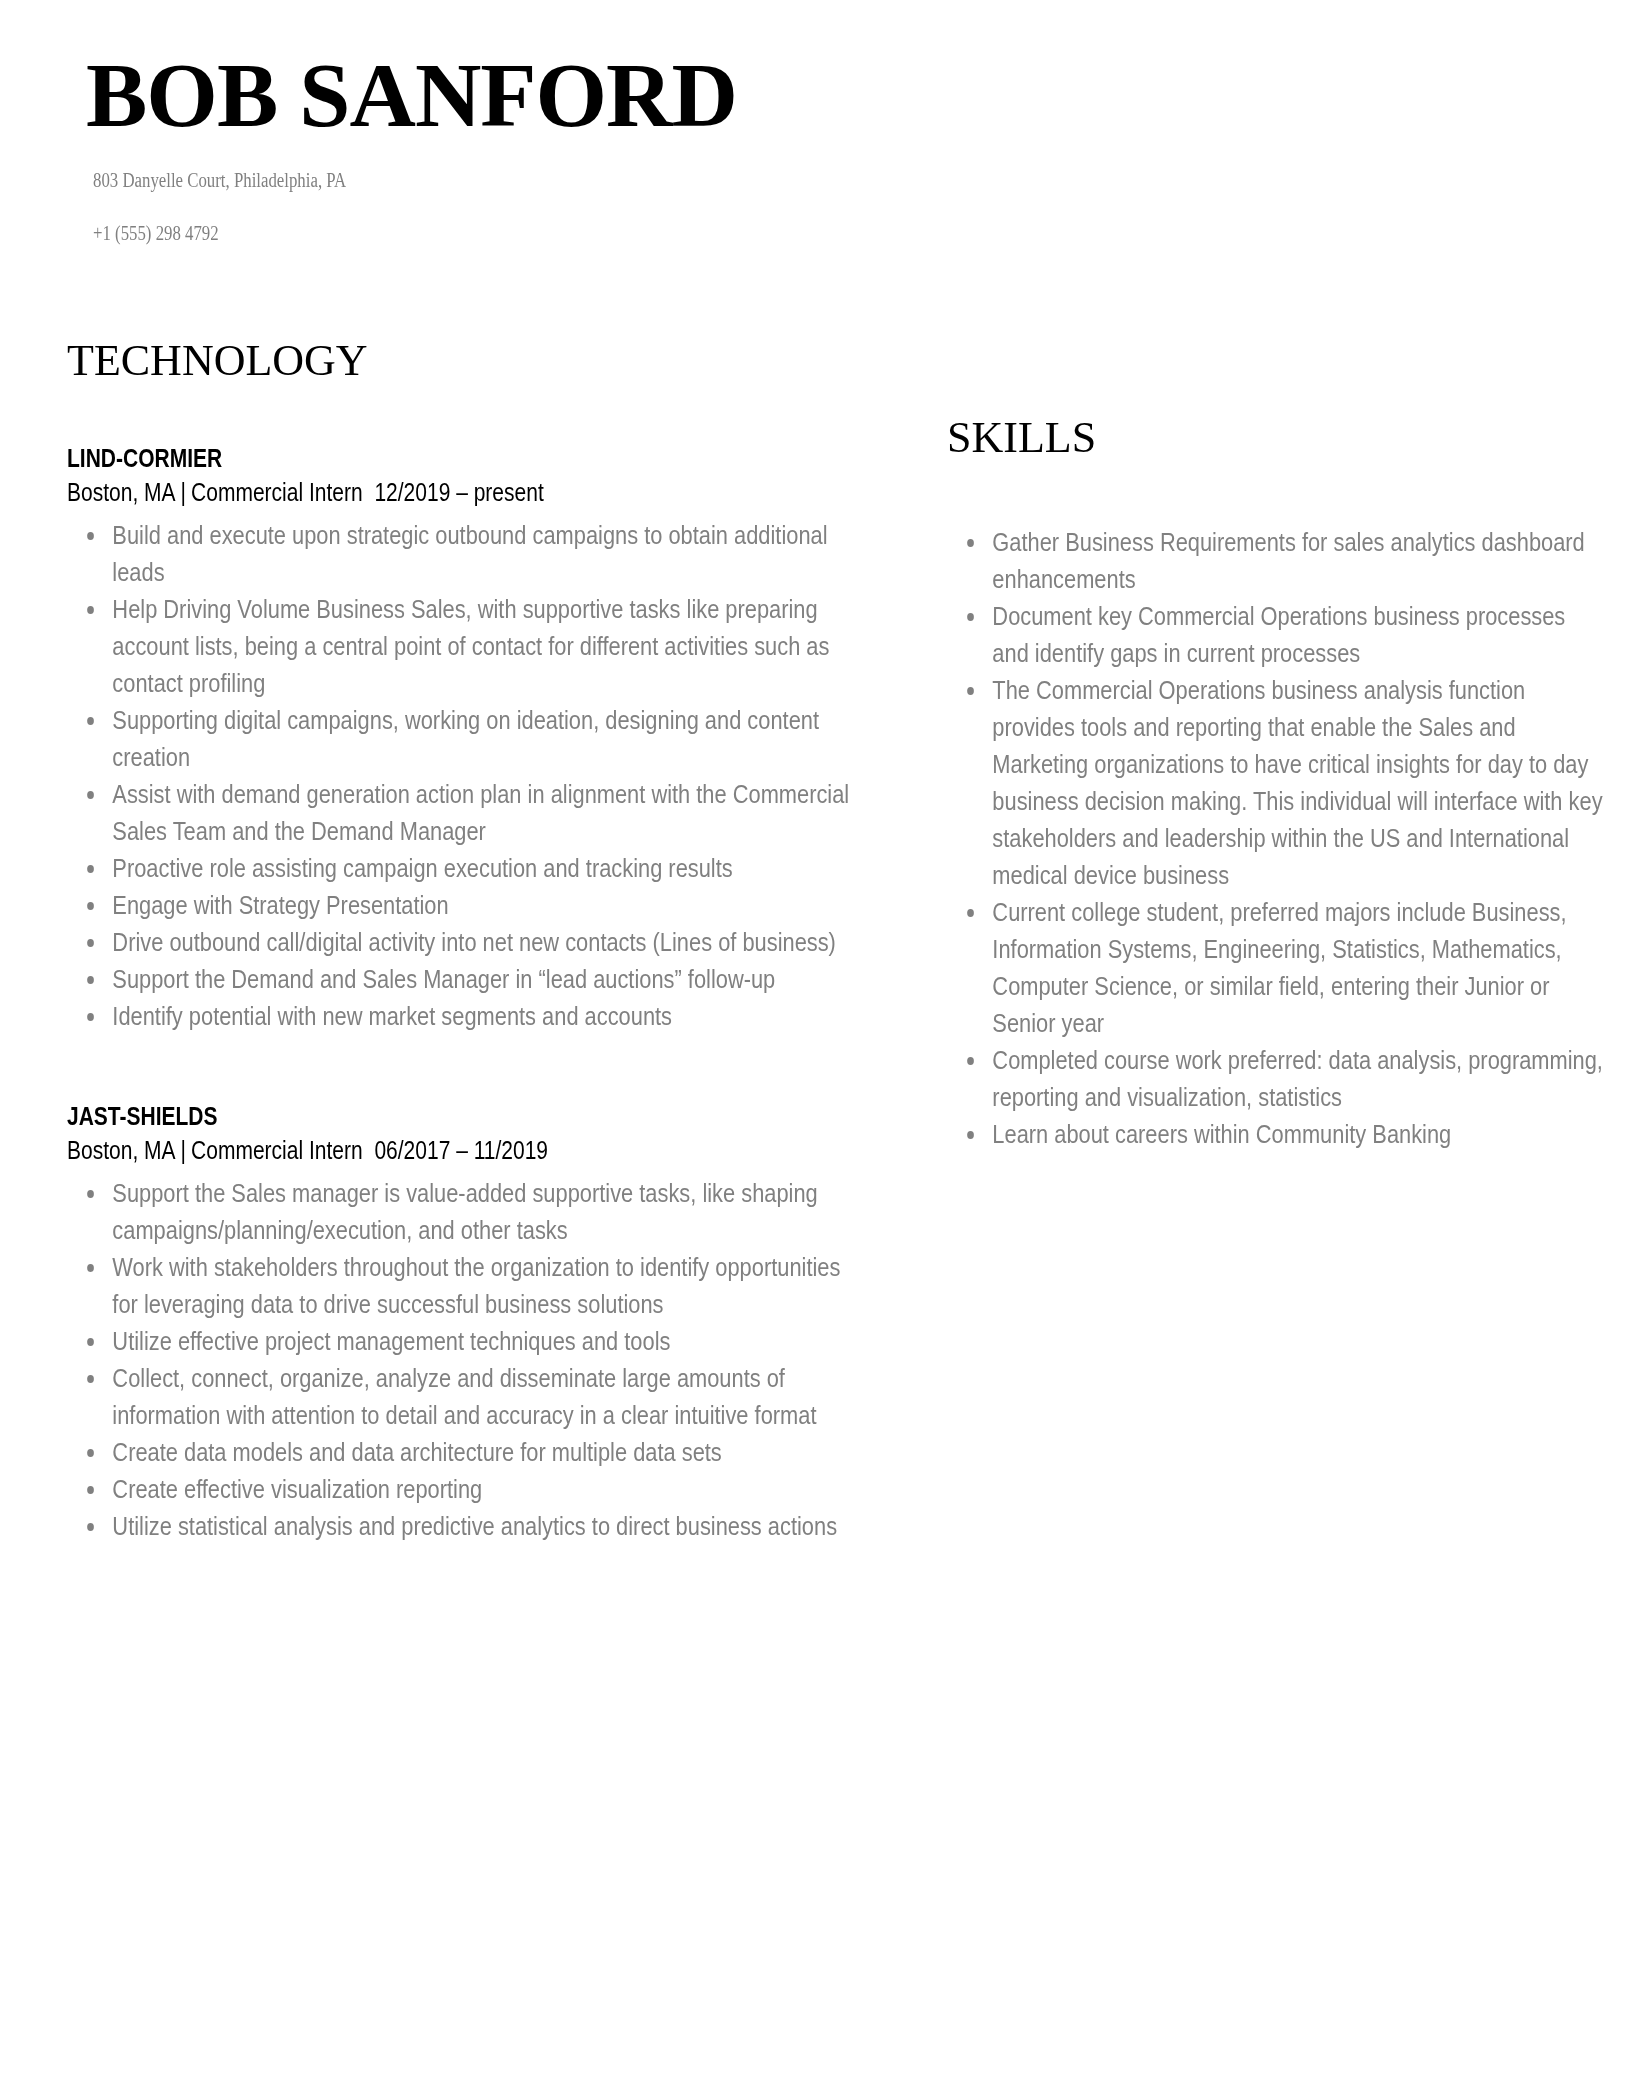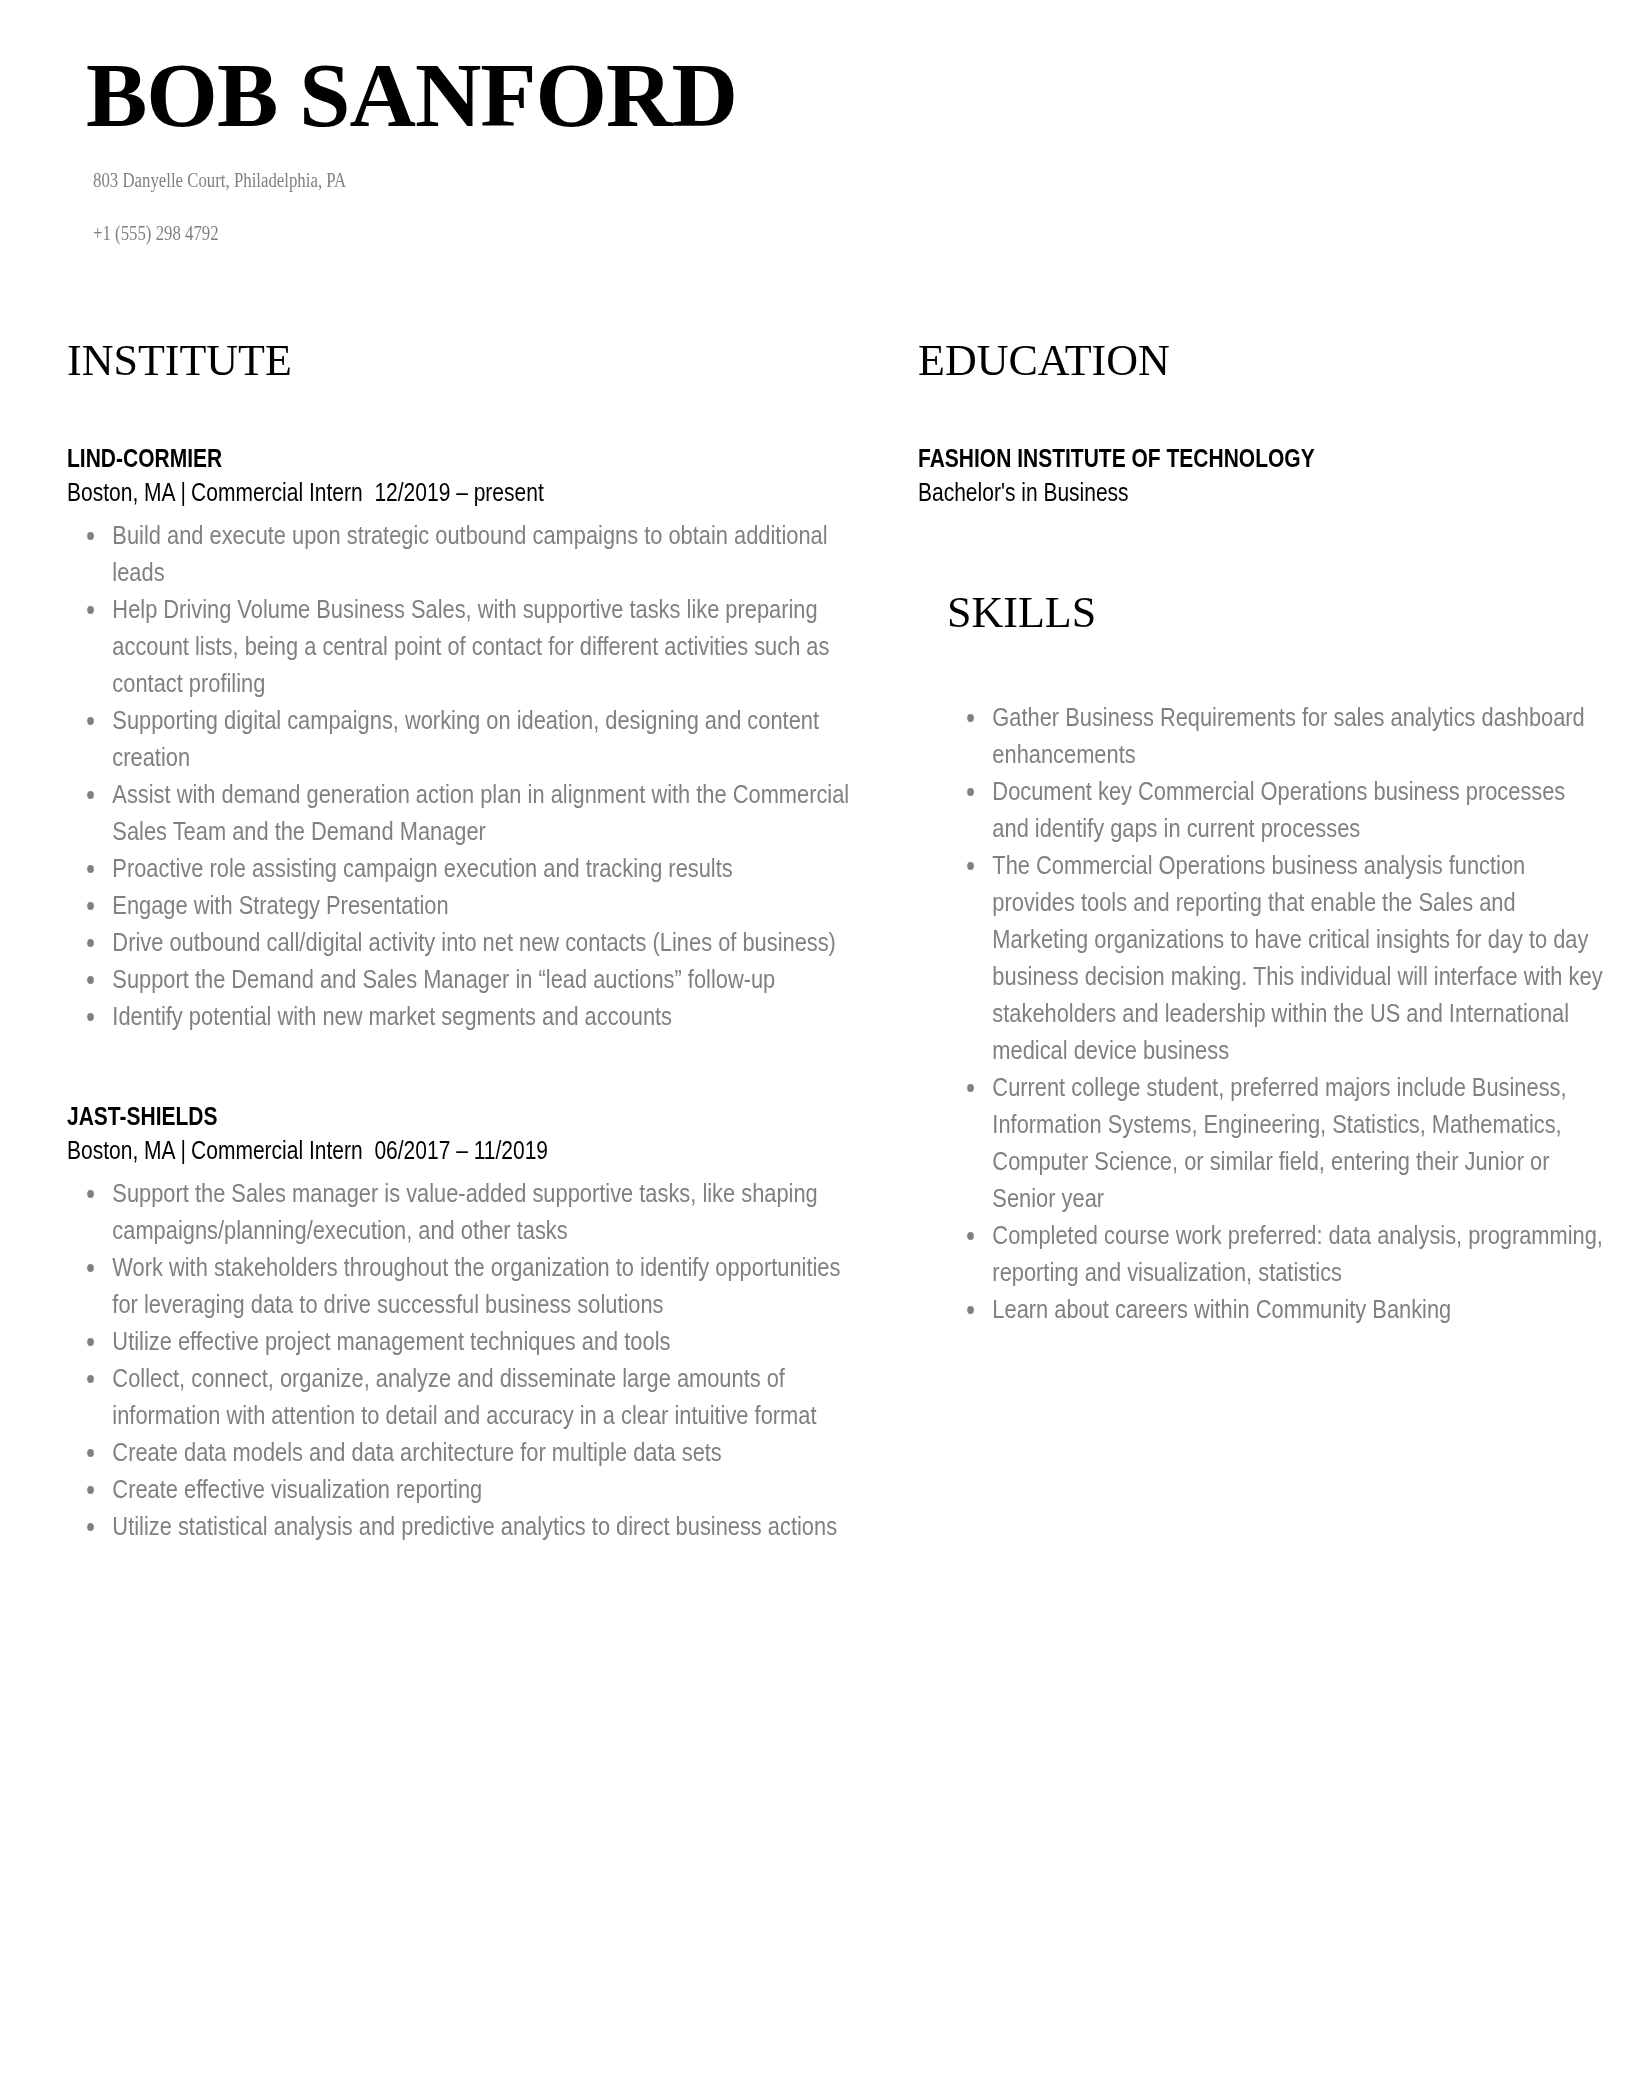--- a/index.html
+++ b/index.html
@@ -69,21 +69,21 @@
 <div class="abs name">BOB SANFORD</div>
 
 <div class="abs contact addr">
   <div class="narrow-wrap">803 Danyelle Court, Philadelphia, PA</div>
 </div>
 <div class="abs contact phone">
   <div class="narrow-wrap">+1 (555) 298 4792</div>
 </div>
 
 <div class="col col-left">
-  <h2 class="section-heading">INSTITUTE</h2>
+  <h2 class="section-heading">TECHNOLOGY</h2>
   <div class="spacer-h-to-company"></div>
   <div class="body-scale">
 
     <div class="job-block">
       <div class="company">LIND-CORMIER</div>
       <div class="role-line">
         <span>Boston, MA</span><span class="sep">|</span><span>Commercial Intern</span><span class="dates">12/2019 – present</span>
       </div>
       <ul class="bullets">
         <li><span class="dot"></span><span>Build and execute upon strategic outbound campaigns to obtain additional leads</span></li>
@@ -111,28 +111,20 @@
         <li><span class="dot"></span><span>Create data models and data architecture for multiple data sets</span></li>
         <li><span class="dot"></span><span>Create effective visualization reporting</span></li>
         <li><span class="dot"></span><span>Utilize statistical analysis and predictive analytics to direct business actions</span></li>
       </ul>
     </div>
 
   </div>
 </div>
 
 <div class="col col-right">
-  <div>
-    <h2 class="section-heading">EDUCATION</h2>
-    <div class="edu-gap"></div>
-    <div class="body-scale">
-      <div class="company">FASHION INSTITUTE OF TECHNOLOGY</div>
-      <div class="role-line">Bachelor's in Business</div>
-    </div>
-  </div>
 
   <div class="skills-heading-wrap">
     <h2 class="section-heading">SKILLS</h2>
     <div class="skills-gap"></div>
     <div class="body-scale">
       <ul class="bullets">
         <li><span class="dot"></span><span>Gather Business Requirements for sales analytics dashboard enhancements</span></li>
         <li><span class="dot"></span><span>Document key Commercial Operations business processes and identify gaps in current processes</span></li>
         <li><span class="dot"></span><span>The Commercial Operations business analysis function provides tools and reporting that enable the Sales and Marketing organizations to have critical insights for day to day business decision making. This individual will interface with key stakeholders and leadership within the US and International medical device business</span></li>
         <li><span class="dot"></span><span>Current college student, preferred majors include Business, Information Systems, Engineering, Statistics, Mathematics, Computer Science, or similar field, entering their Junior or Senior year</span></li>

